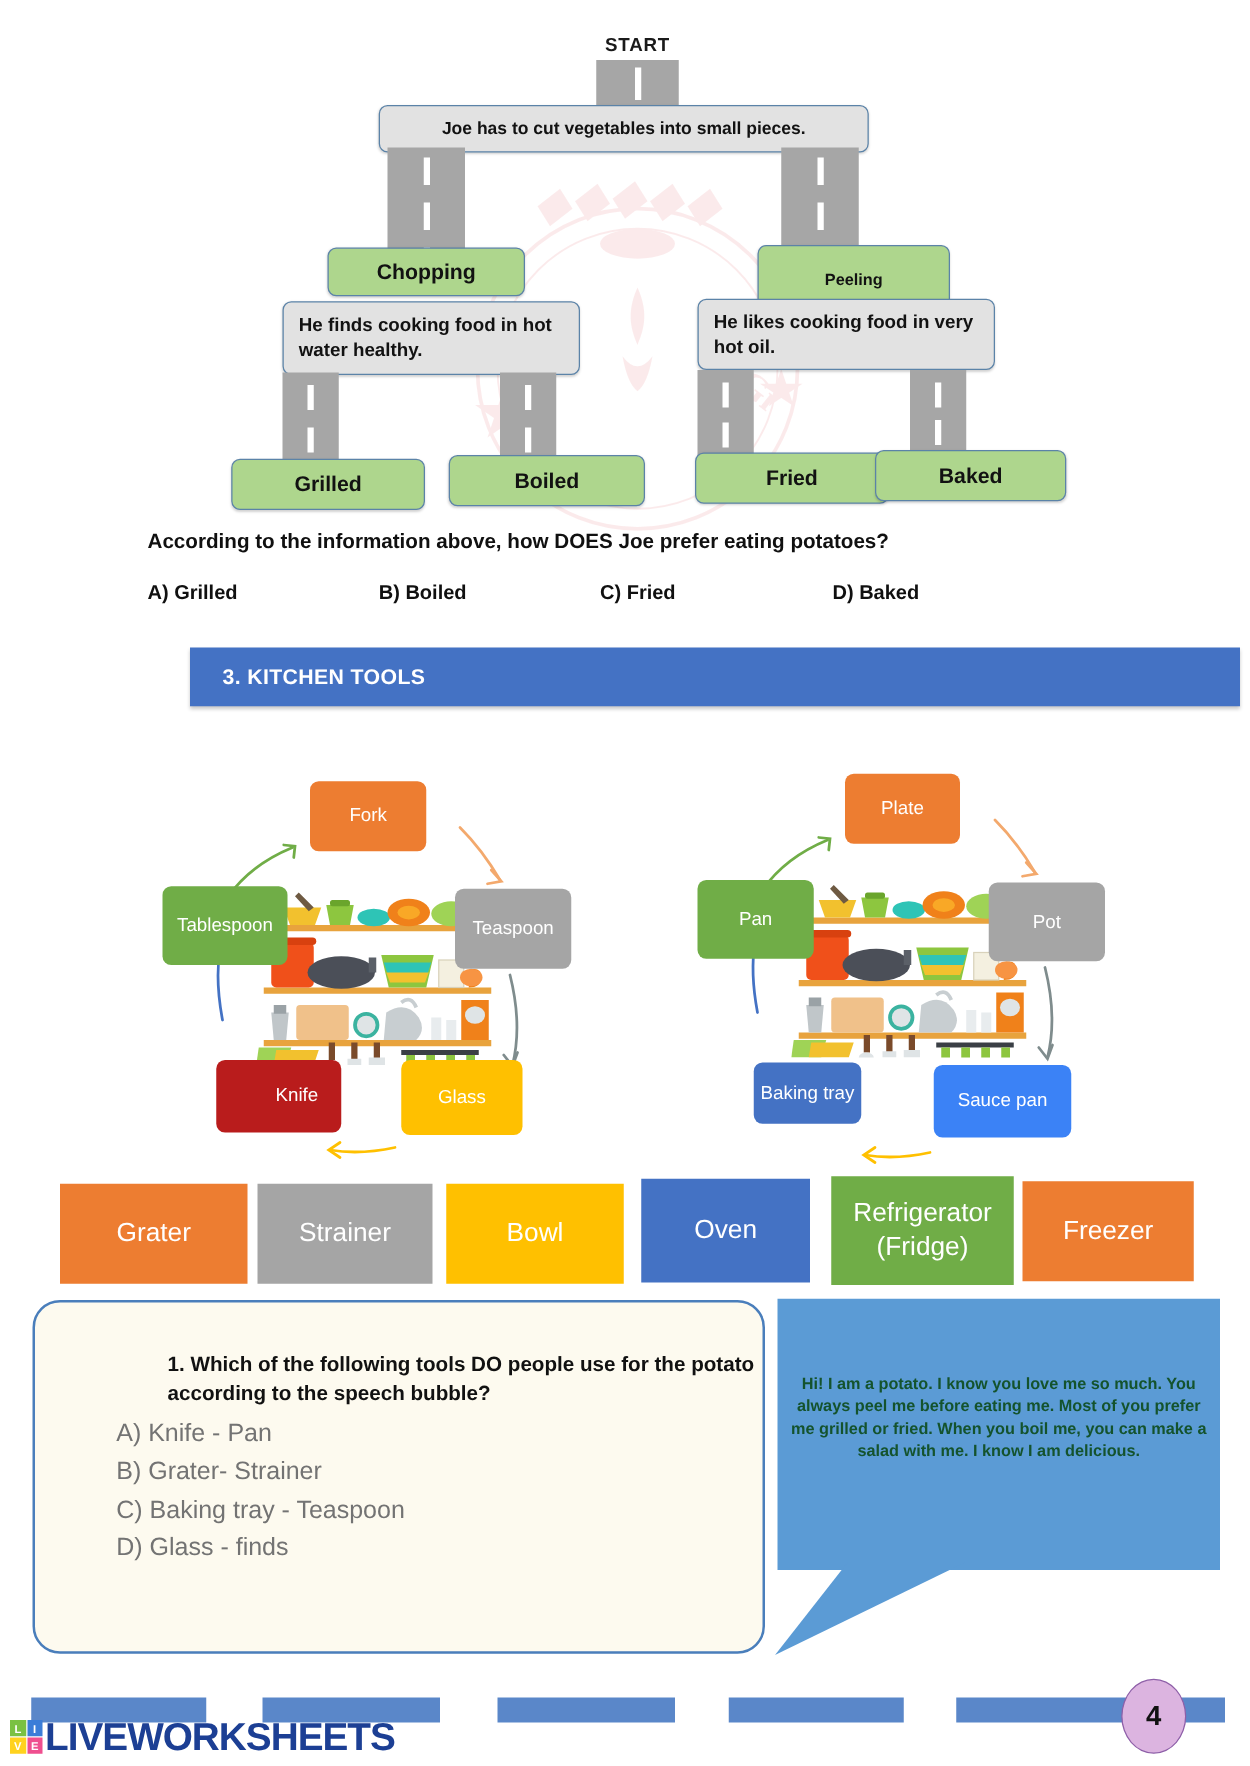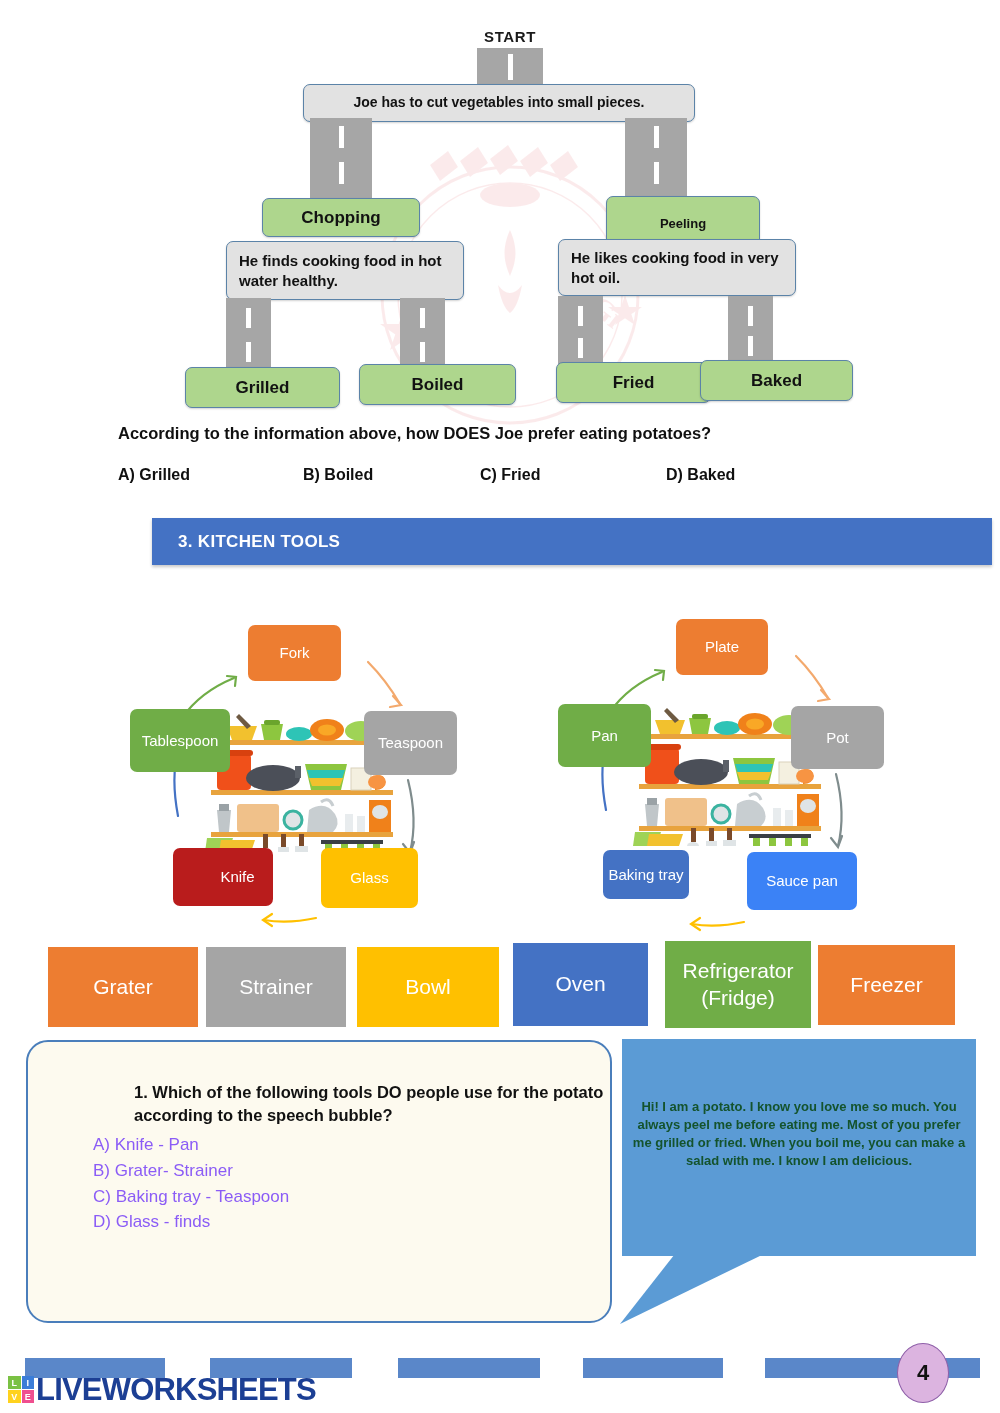--- a/index.html
+++ b/index.html
@@ -93,21 +93,21 @@
     position: absolute; left: 26px; top: 1040px;
     width: 586px; height: 283px;
     background: #fdfaef; border: 2px solid #4a7ebb; border-radius: 22px;
     z-index: 3;
   }
   .qpanel-title {
     position: absolute; left: 93px; top: 1081px; width: 470px;
     font-size: 16.5px; font-weight: bold; color: #111; line-height: 1.42; z-index: 4; margin-left: 41px;
   }
   .qpanel-opts { position: absolute; left: 93px; top: 1132px; width: 470px; z-index: 4; }
-  .qpanel-opts div { font-size: 17px; color: #8b5cf6; line-height: 1.52; }
+  .qpanel-opts div { font-size: 20px; color: #737373; line-height: 1.52; }
 
   .bubble {
     position: absolute; left: 622px; top: 1039px;
     width: 354px; height: 217px; background: #5b9bd5; z-index: 3;
   }
   .bubble-text {
     position: absolute; left: 630px; top: 1098px; width: 338px;
     text-align: center; font-size: 13px; font-weight: bold;
     color: #14532d; line-height: 1.38; z-index: 4;
   }

